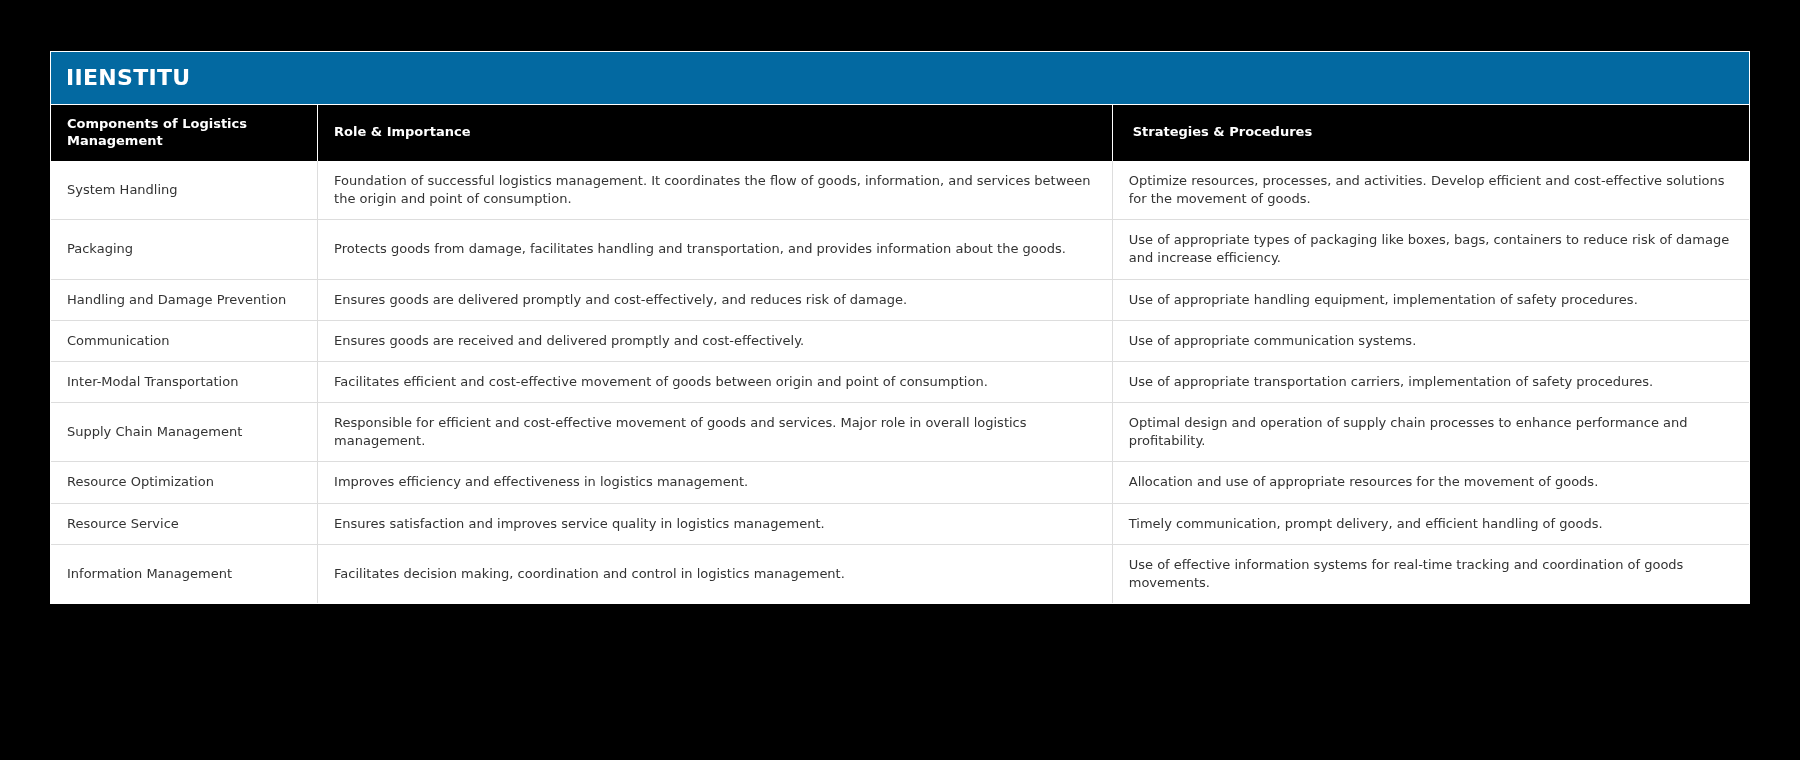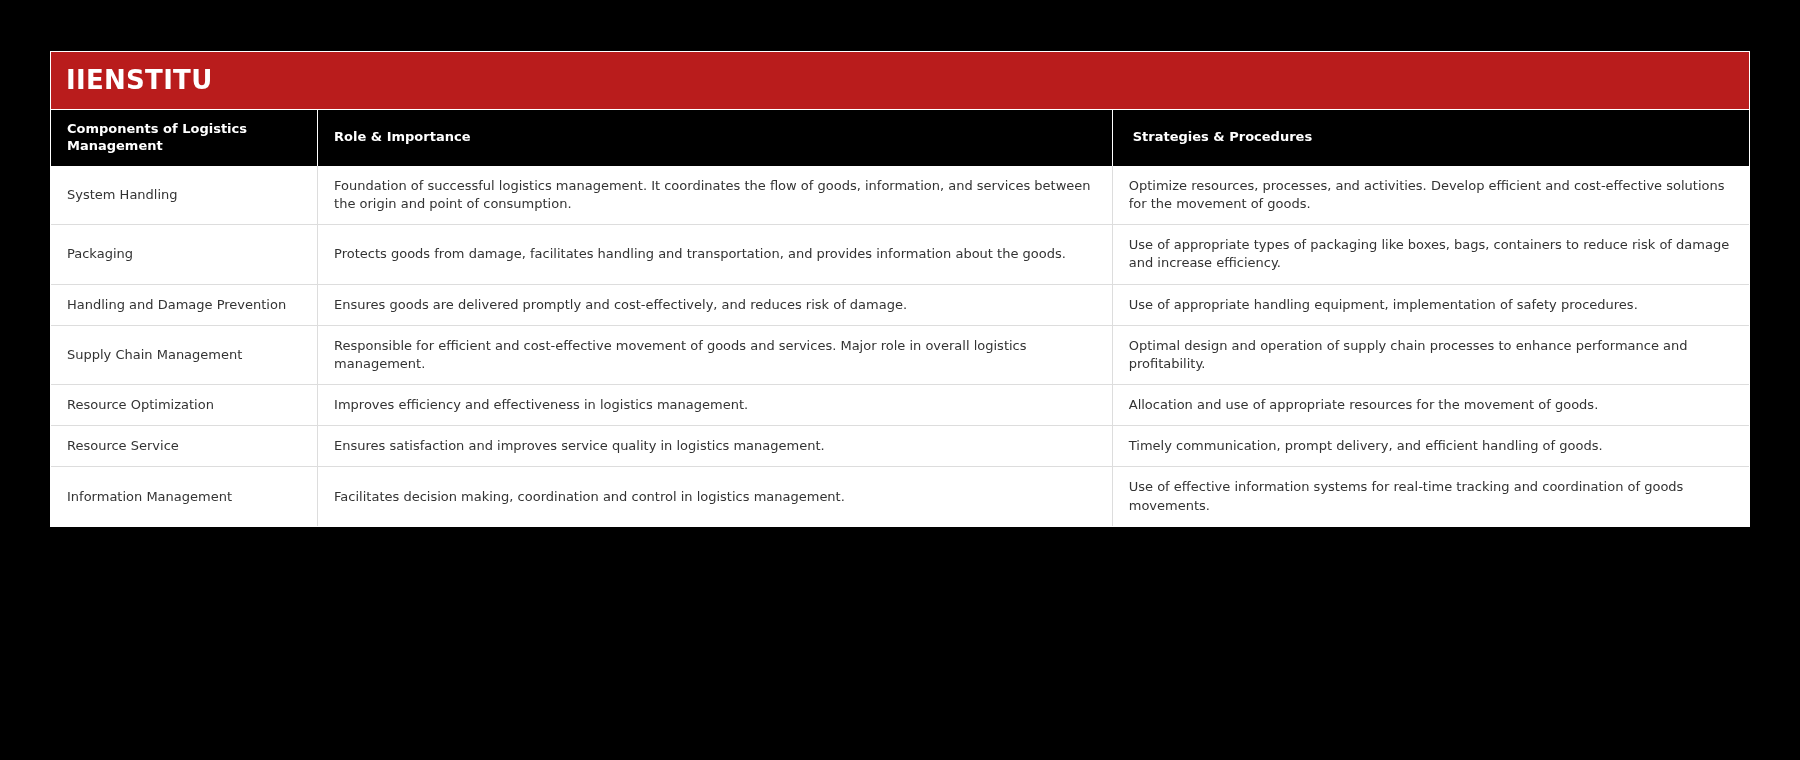--- a/index.html
+++ b/index.html
@@ -20,24 +20,24 @@
   .panel {
     position: absolute;
     left: 50px;
     top: 51px;
     width: 1700px;
     background: #000000;
     border: 1px solid #ffffff;
     box-sizing: border-box;
   }
   .brand-bar {
-    background: #b91c1c;
+    background: #0369a1;
     color: #ffffff;
     font-weight: bold;
-    font-size: 26px;
+    font-size: 22px;
     letter-spacing: 0.3px;
     padding: 13px 15px 14px 15px;
     border-bottom: 1px solid #ffffff;
   }
   table.logistics {
     width: 100%;
     border-collapse: collapse;
     table-layout: fixed;
     font-size: 13px;
   }
@@ -109,20 +109,30 @@
           <td>Packaging</td>
           <td>Protects goods from damage, facilitates handling and transportation, and provides information about the goods.</td>
           <td>Use of appropriate types of packaging like boxes, bags, containers to reduce risk of damage and increase efficiency.</td>
         </tr>
         <tr>
           <td>Handling and Damage Prevention</td>
           <td>Ensures goods are delivered promptly and cost-effectively, and reduces risk of damage.</td>
           <td>Use of appropriate handling equipment, implementation of safety procedures.</td>
         </tr>
         <tr>
+          <td>Communication</td>
+          <td>Ensures goods are received and delivered promptly and cost-effectively.</td>
+          <td>Use of appropriate communication systems.</td>
+        </tr>
+        <tr>
+          <td>Inter-Modal Transportation</td>
+          <td>Facilitates efficient and cost-effective movement of goods between origin and point of consumption.</td>
+          <td>Use of appropriate transportation carriers, implementation of safety procedures.</td>
+        </tr>
+        <tr>
           <td>Supply Chain Management</td>
           <td>Responsible for efficient and cost-effective movement of goods and services. Major role in overall logistics management.</td>
           <td>Optimal design and operation of supply chain processes to enhance performance and profitability.</td>
         </tr>
         <tr>
           <td>Resource Optimization</td>
           <td>Improves efficiency and effectiveness in logistics management.</td>
           <td>Allocation and use of appropriate resources for the movement of goods.</td>
         </tr>
         <tr>

